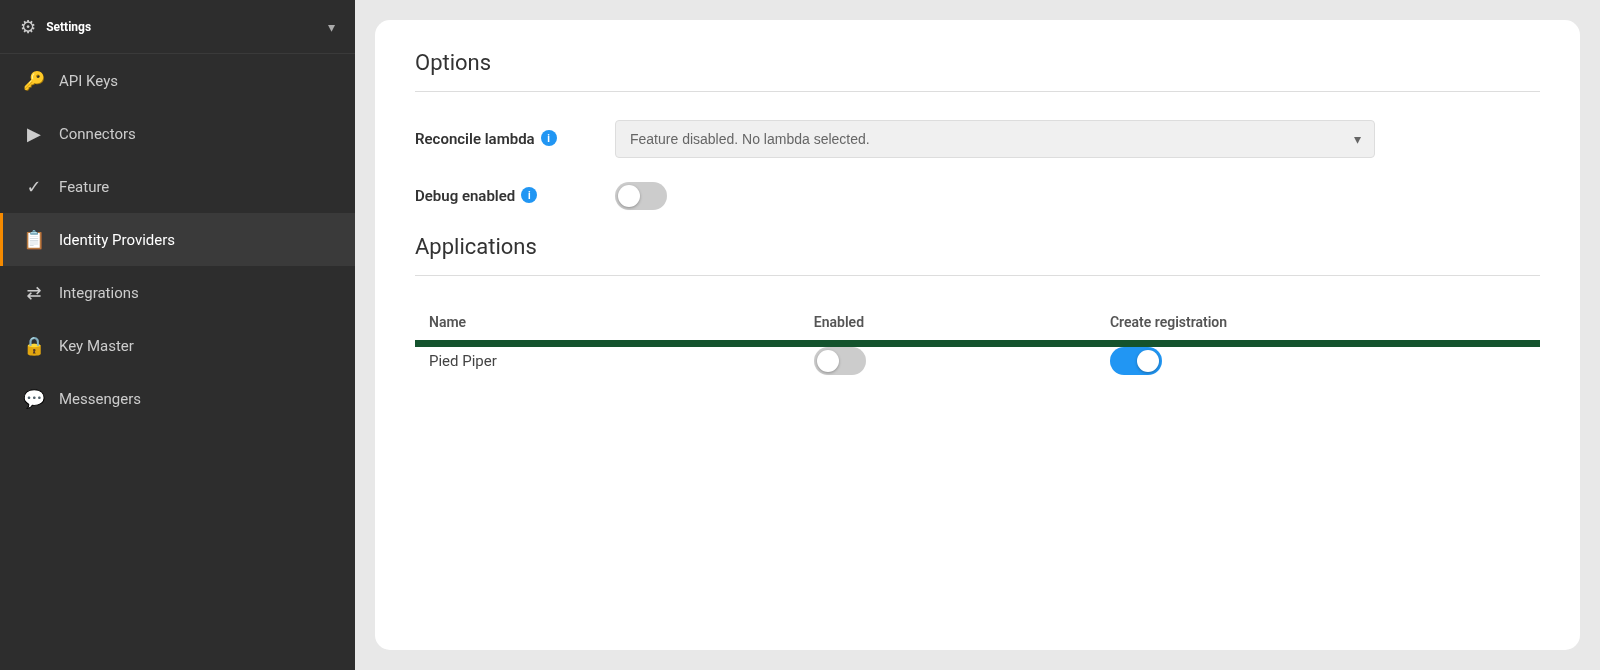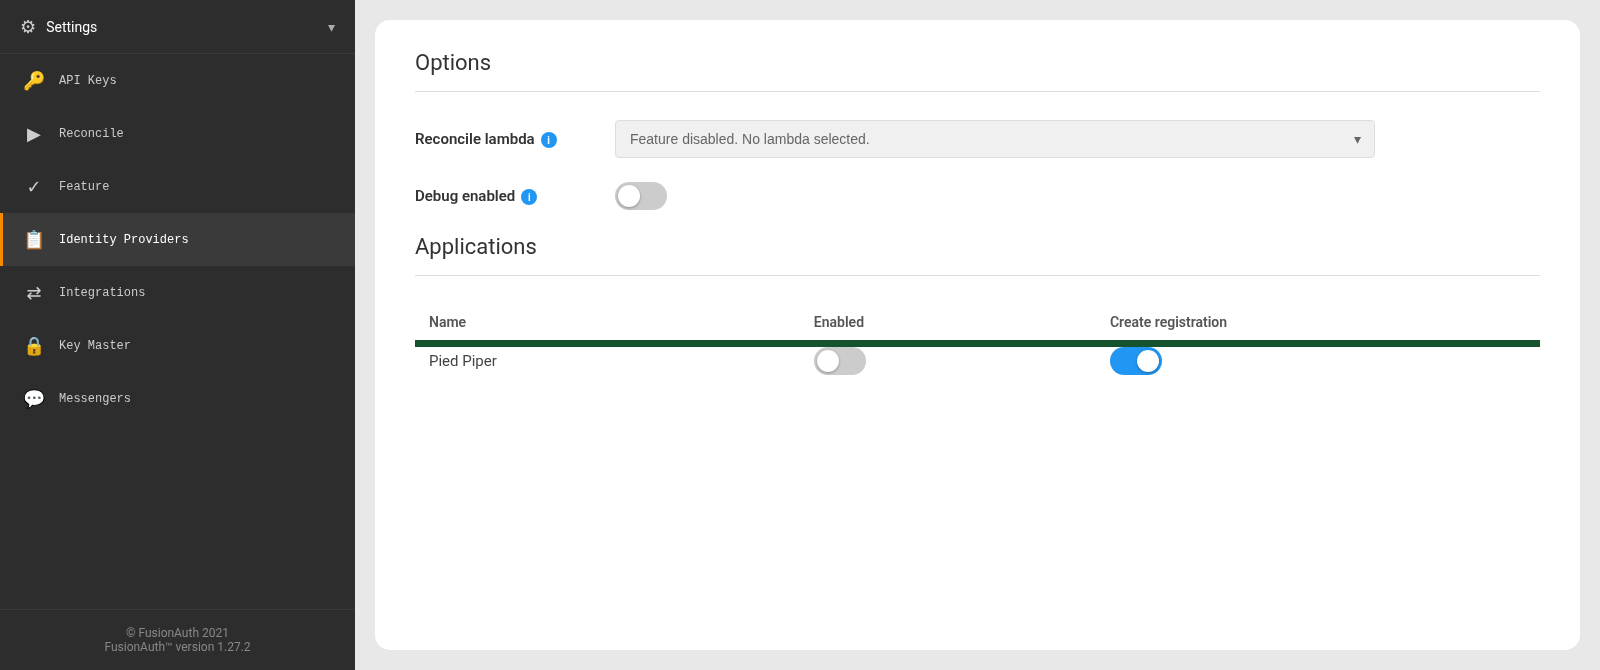--- a/index.html
+++ b/index.html
@@ -31,22 +31,22 @@
     }
 
     .sidebar-header-icon {
       color: #ccc;
       font-size: 18px;
       margin-right: 10px;
     }
 
     .sidebar-header-title {
       color: #ffffff;
-      font-size: 14px;
-      font-weight: 400;
+      font-size: 12px;
+      font-weight: 700;
       flex: 1;
     }
 
     .sidebar-header-chevron {
       color: #aaa;
       font-size: 14px;
     }
 
     .sidebar-nav {
       flex: 1;
@@ -74,22 +74,21 @@
 
     .sidebar-item-icon {
       margin-right: 14px;
       font-size: 18px;
       width: 22px;
       text-align: center;
       flex-shrink: 0;
     }
 
     .sidebar-item-label {
-      font-size: 12px;
-      font-family: Liberation Mono, monospace;
+      font-size: 15px;
     }
 
     .sidebar-footer {
       padding: 16px 20px;
       color: #888;
       font-size: 12px;
       text-align: center;
       border-top: 1px solid #3a3a3a;
     }
 
@@ -130,21 +129,21 @@
       align-items: center;
       margin-bottom: 24px;
     }
 
     .form-label {
       font-size: 15px;
       font-weight: 600;
       color: #333;
       min-width: 200px;
       display: flex;
-      align-items: flex-end;
+      align-items: flex-start;
       gap: 6px;
     }
 
     .info-icon {
       display: inline-flex;
       align-items: center;
       justify-content: center;
       width: 16px;
       height: 16px;
       border-radius: 50%;
@@ -275,21 +274,21 @@
     <span class="sidebar-header-chevron">▾</span>
   </div>
 
   <nav class="sidebar-nav">
     <div class="sidebar-item">
       <span class="sidebar-item-icon">🔑</span>
       <span class="sidebar-item-label">API Keys</span>
     </div>
     <div class="sidebar-item">
       <span class="sidebar-item-icon">▶</span>
-      <span class="sidebar-item-label">Reconcile</span>
+      <span class="sidebar-item-label">Connectors</span>
     </div>
     <div class="sidebar-item">
       <span class="sidebar-item-icon">✓</span>
       <span class="sidebar-item-label">Feature</span>
     </div>
     <div class="sidebar-item active">
       <span class="sidebar-item-icon">📋</span>
       <span class="sidebar-item-label">Identity Providers</span>
     </div>
     <div class="sidebar-item">
@@ -299,24 +298,20 @@
     <div class="sidebar-item">
       <span class="sidebar-item-icon">🔒</span>
       <span class="sidebar-item-label">Key Master</span>
     </div>
     <div class="sidebar-item">
       <span class="sidebar-item-icon">💬</span>
       <span class="sidebar-item-label">Messengers</span>
     </div>
   </nav>
 
-  <div class="sidebar-footer">
-    <div>© FusionAuth 2021</div>
-    <div>FusionAuth™ version 1.27.2</div>
-  </div>
 </div>
 
 <div class="main-content">
   <div class="content-panel">
 
     <h2 class="section-title">Options</h2>
     <hr class="section-divider">
 
     <div class="form-row">
       <label class="form-label">

